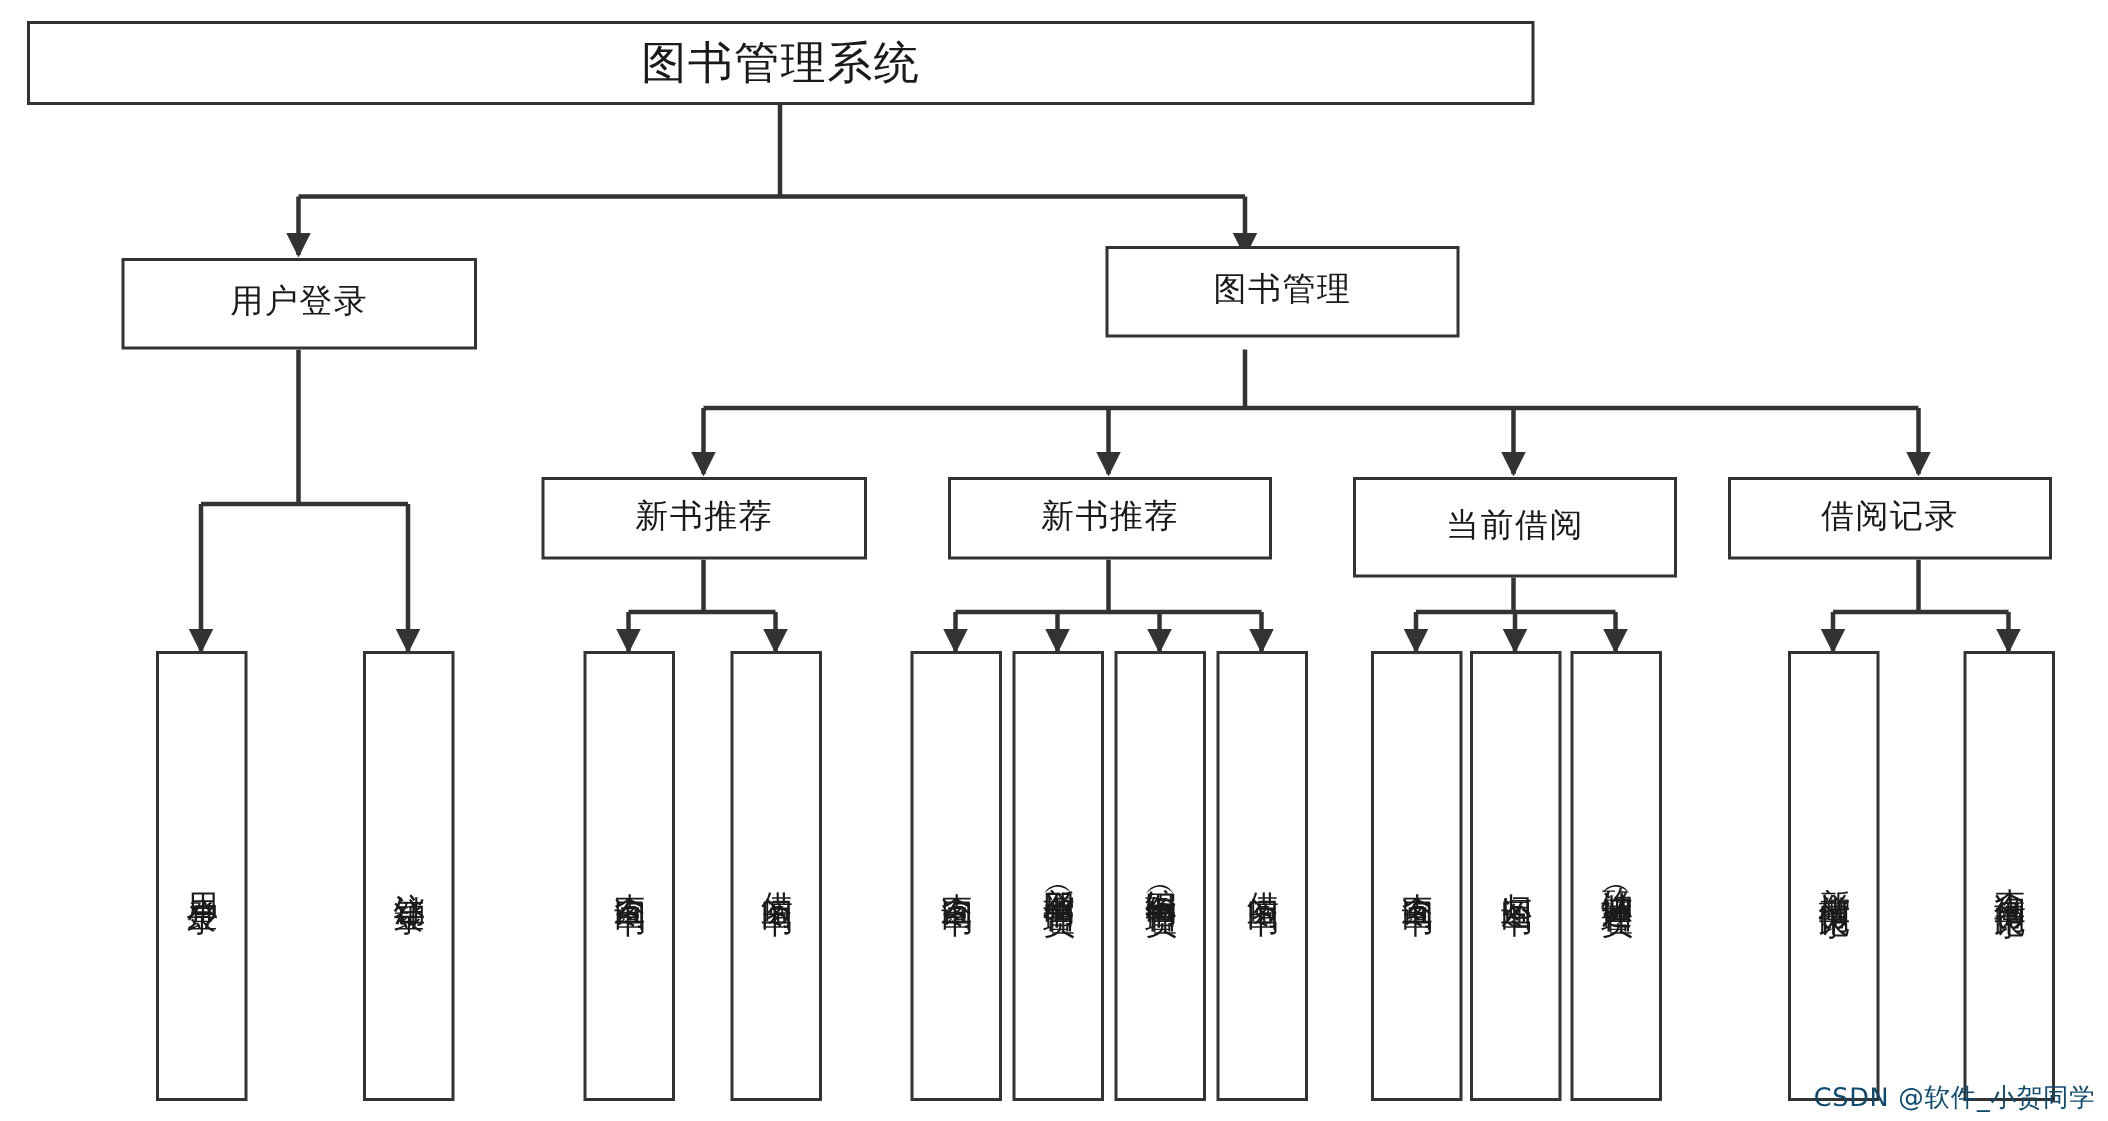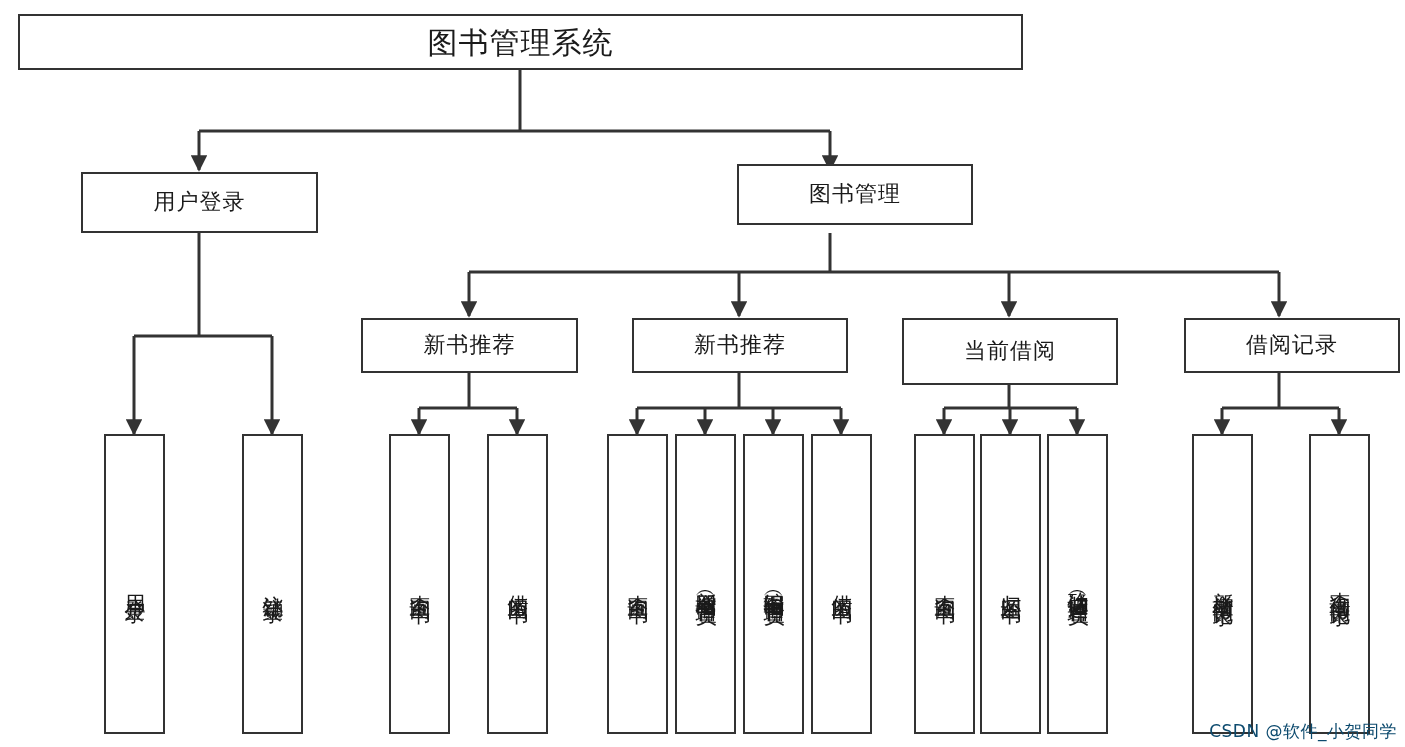--- a/index.html
+++ b/index.html
@@ -139,21 +139,21 @@
 
   <div class="node horiz" style="left:361px; top:318px; width:217px; height:55px;">
     <span>新书推荐</span>
   </div>
   <div class="node horiz" style="left:632px; top:318px; width:216px; height:55px;">
     <span>新书推荐</span>
   </div>
   <div class="node horiz" style="left:902px; top:318px; width:216px; height:67px;">
     <span>当前借阅</span>
   </div>
-  <div class="node horiz" style="left:1184px; top:318px; width:216px; height:55px;">
+  <div class="node horiz" style="left:1152px; top:318px; width:216px; height:55px;">
     <span>借阅记录</span>
   </div>
 
   <div class="node vert" style="left:104px; top:434px; width:61px; height:300px;">
     <span class="vlabel">用户登录</span>
   </div>
   <div class="node vert" style="left:242px; top:434px; width:61px; height:300px;">
     <span class="vlabel">注销登录</span>
   </div>
 

